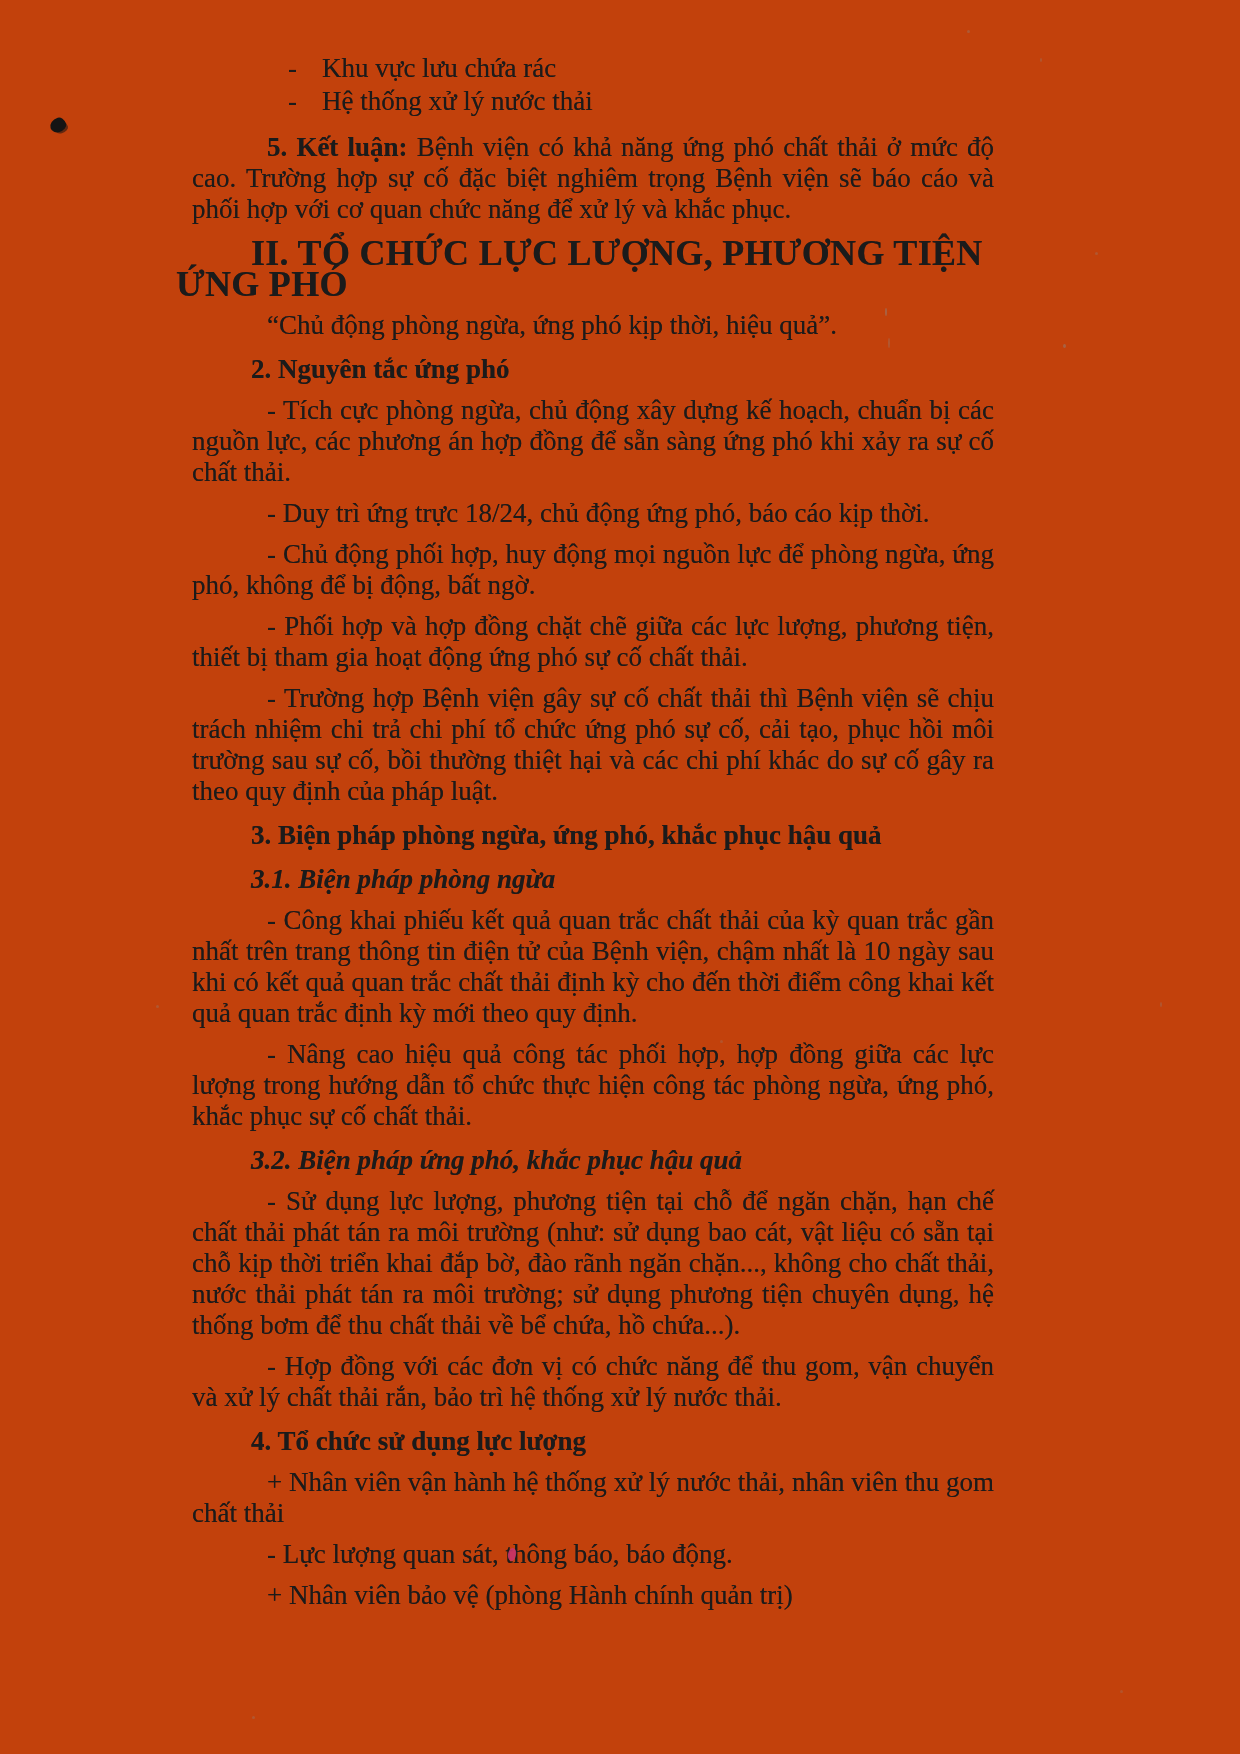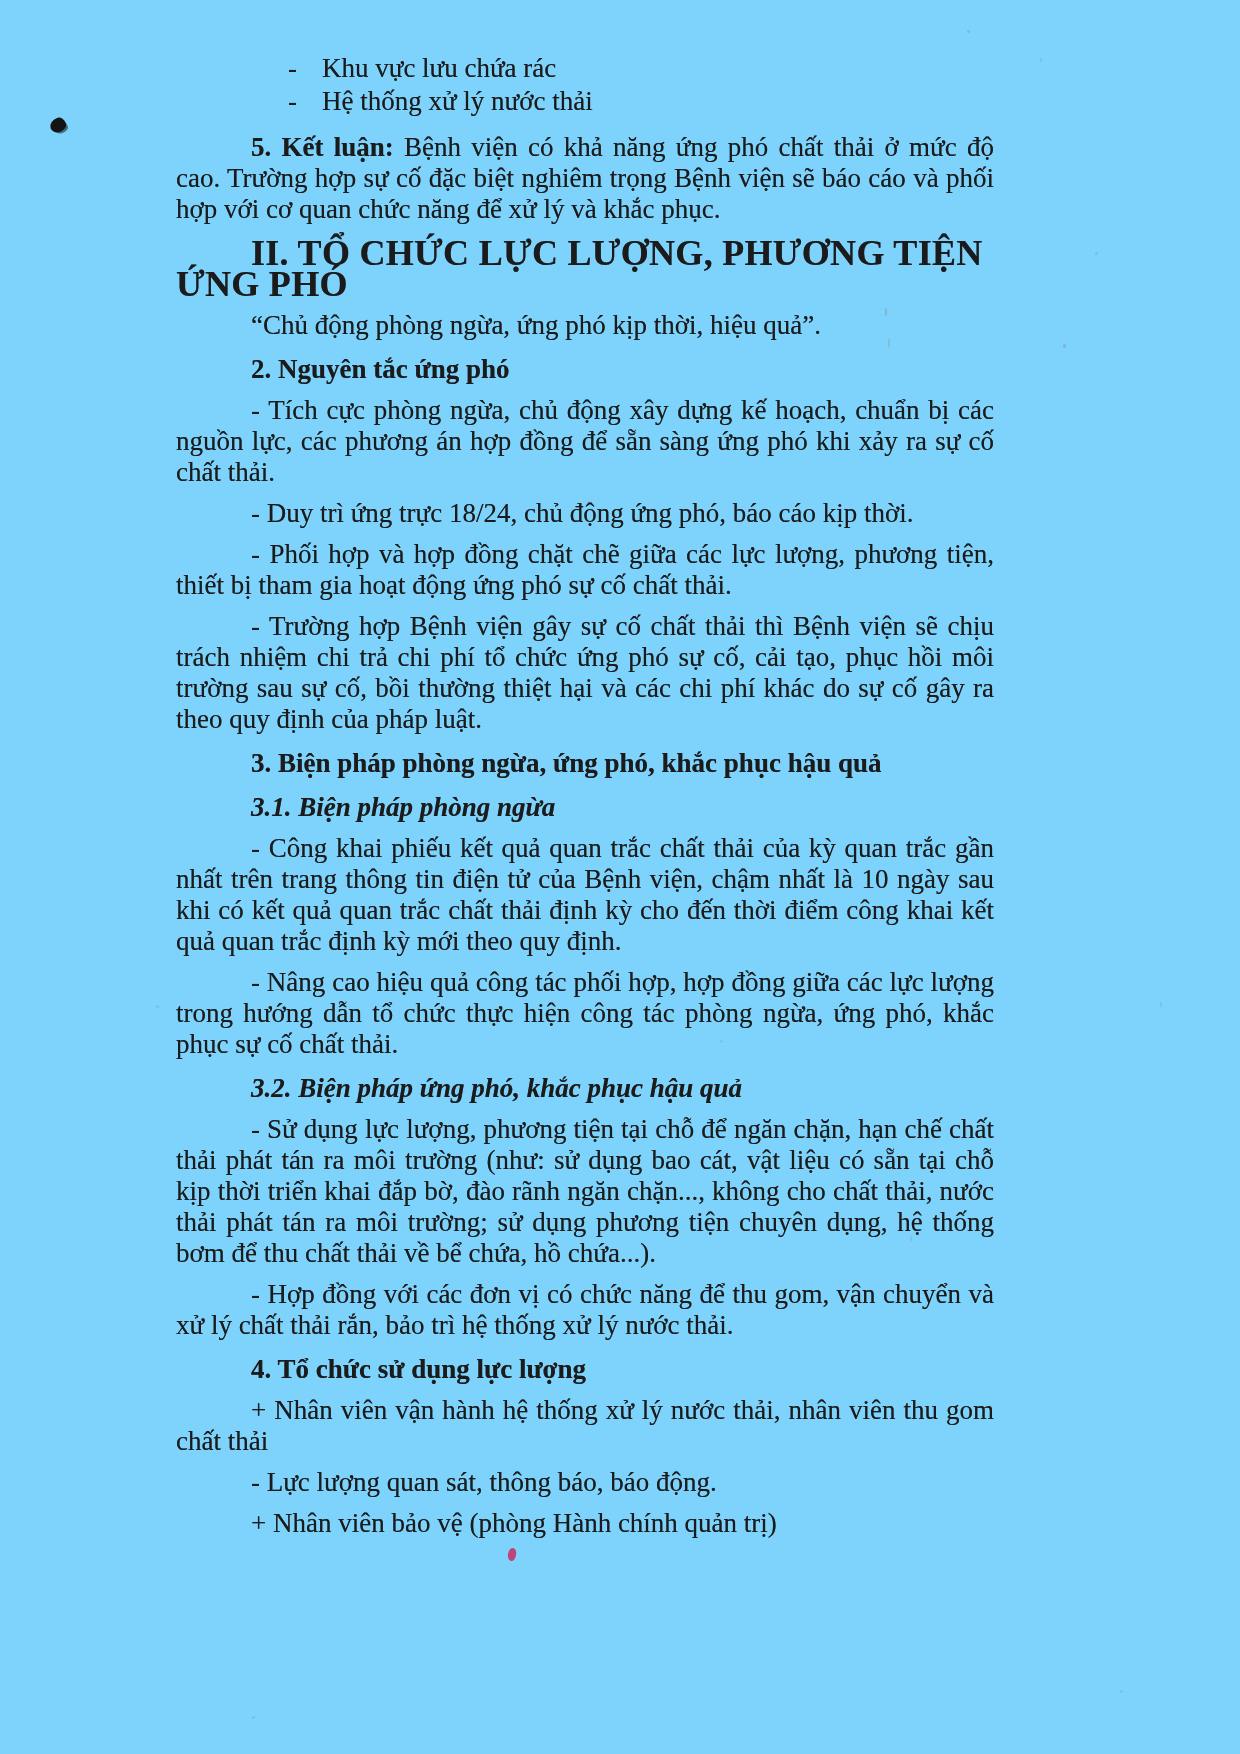--- a/index.html
+++ b/index.html
@@ -4,21 +4,21 @@
 <style>
   html, body {
     margin: 0;
     padding: 0;
     background: #ffffff;
   }
   .page {
     position: relative;
     width: 1240px;
     height: 1754px;
-    background: #7dd3fc;
+    background: #c2410c;
     overflow: hidden;
     font-family: "Liberation Serif", "DejaVu Serif", serif;
     color: #1b1b1b;
   }
   .content {
     position: absolute;
     top: 52px;
     left: 176px;
     width: 818px;
     font-size: 27px;
@@ -29,21 +29,21 @@
   .toplist .li {
     padding-left: 112px;
     line-height: 33px;
     white-space: nowrap;
   }
   .toplist .marker {
     display: inline-block;
     width: 34px;
   }
   .para {
-    margin: 0 0 10px 0;
+    margin: 0 0 10px 16px;
     text-indent: 75px;
     text-align: justify;
   }
   .h {
     margin: 13px 0 10px 0;
     text-indent: 75px;
     font-weight: bold;
   }
   .h-section {
     font-size: 36px;
@@ -112,20 +112,21 @@
 
     <p class="h h-section">II. TỔ CHỨC LỰC LƯỢNG, PHƯƠNG TIỆN ỨNG PHÓ</p>
 
 
     <p class="para">“Chủ động phòng ngừa, ứng phó kịp thời, hiệu quả”.</p>
 
     <p class="h">2. Nguyên tắc ứng phó</p>
 
     <p class="para">- Tích cực phòng ngừa, chủ động xây dựng kế hoạch, chuẩn bị các nguồn lực, các phương án hợp đồng để sẵn sàng ứng phó khi xảy ra sự cố chất thải.</p>
     <p class="para">- Duy trì ứng trực 18/24, chủ động ứng phó, báo cáo kịp thời.</p>
+    <p class="para">- Chủ động phối hợp, huy động mọi nguồn lực để phòng ngừa, ứng phó, không để bị động, bất ngờ.</p>
     <p class="para">- Phối hợp và hợp đồng chặt chẽ giữa các lực lượng, phương tiện, thiết bị tham gia hoạt động ứng phó sự cố chất thải.</p>
     <p class="para">- Trường hợp Bệnh viện gây sự cố chất thải thì Bệnh viện sẽ chịu trách nhiệm chi trả chi phí tổ chức ứng phó sự cố, cải tạo, phục hồi môi trường sau sự cố, bồi thường thiệt hại và các chi phí khác do sự cố gây ra theo quy định của pháp luật.</p>
 
     <p class="h">3. Biện pháp phòng ngừa, ứng phó, khắc phục hậu quả</p>
 
     <p class="h h-italic">3.1. Biện pháp phòng ngừa</p>
 
     <p class="para">- Công khai phiếu kết quả quan trắc chất thải của kỳ quan trắc gần nhất trên trang thông tin điện tử của Bệnh viện, chậm nhất là 10 ngày sau khi có kết quả quan trắc chất thải định kỳ cho đến thời điểm công khai kết quả quan trắc định kỳ mới theo quy định.</p>
     <p class="para">- Nâng cao hiệu quả công tác phối hợp, hợp đồng giữa các lực lượng trong hướng dẫn tổ chức thực hiện công tác phòng ngừa, ứng phó, khắc phục sự cố chất thải.</p>
 

